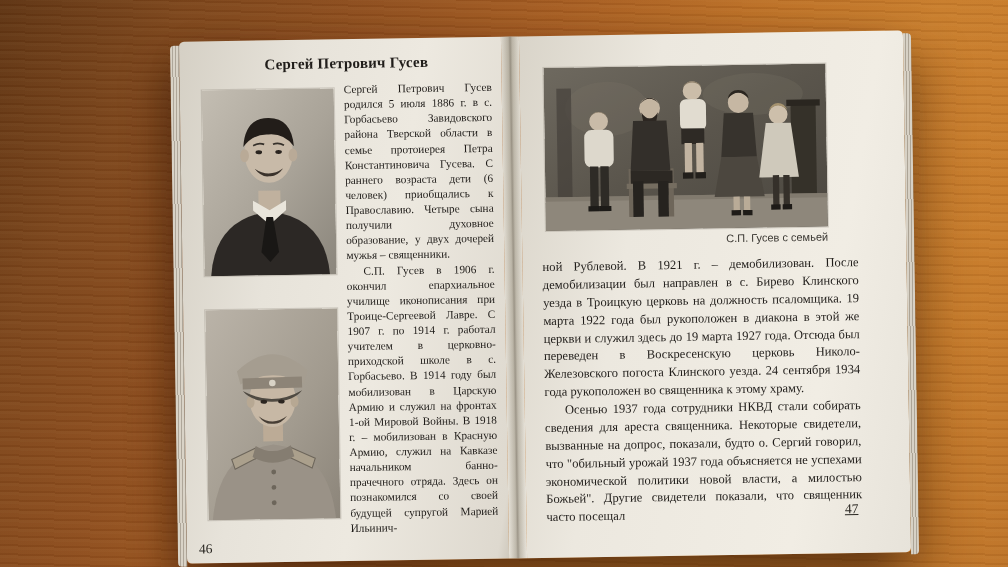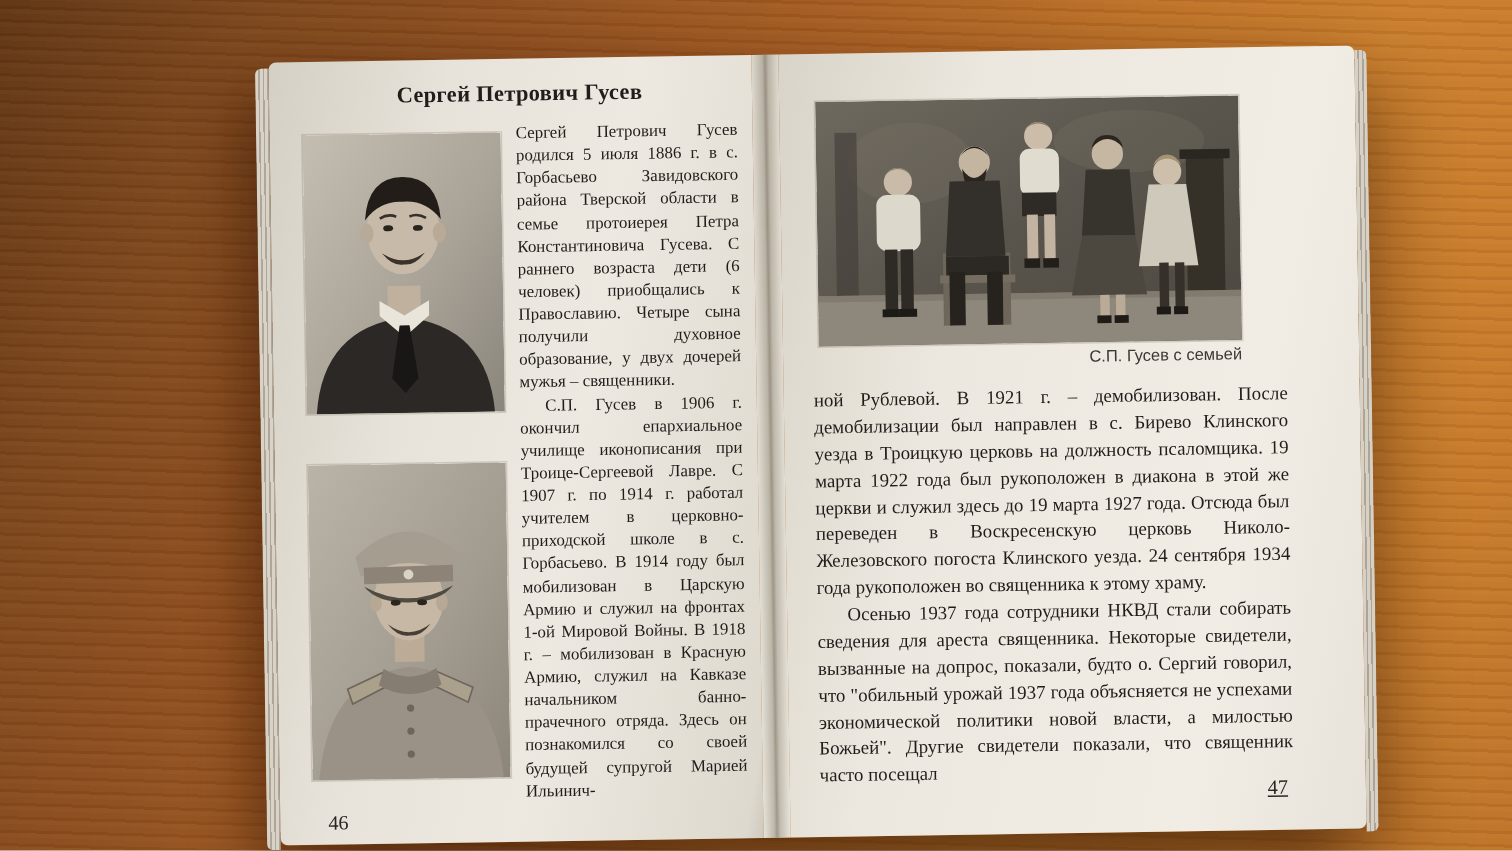--- a/index.html
+++ b/index.html
@@ -59,22 +59,22 @@
     margin:0 0 10px 0;text-align:center;font-size:15px;font-weight:bold;
     letter-spacing:0.2px;
   }
   .cols{display:flex;gap:10px;}
   .photo-col{flex:0 0 132px;display:flex;flex-direction:column;gap:34px;padding-top:6px;}
   .photo-frame{line-height:0;box-shadow:0 0 0 1px rgba(120,112,98,0.25);}
   .text-col{flex:1;font-size:11.3px;line-height:1.34;text-align:justify;}
   .text-col p{margin:0;}
   .text-col p.indented{text-indent:1.5em;}
   .pagenum{position:absolute;font-size:13.5px;color:#2a2722;}
-  .pagenum.pn-left{left:32px;bottom:6px;}
-  .pagenum.pn-right{right:52px;bottom:20px;text-decoration:underline;}
+  .pagenum.pn-left{left:12px;bottom:6px;}
+  .pagenum.pn-right{right:52px;bottom:36px;text-decoration:underline;}
   
   .rp-inner{position:absolute;inset:26px 48px 20px 20px;}
   .family-photo-wrap{width:282px;margin:6px 0 4px 4px;}
   .photo-caption{
     width:282px;margin:4px 0 12px 4px;text-align:right;
     font-family:"Liberation Sans", sans-serif;font-size:11px;color:#3b3833;
   }
   .rp-text{font-size:12.6px;line-height:1.42;text-align:justify;}
   .rp-text p{margin:0;}
   .rp-text p.indented{text-indent:1.6em;}

